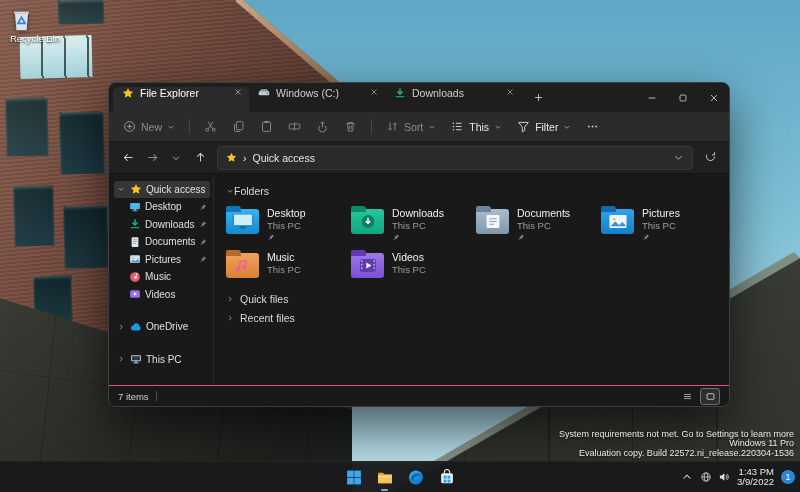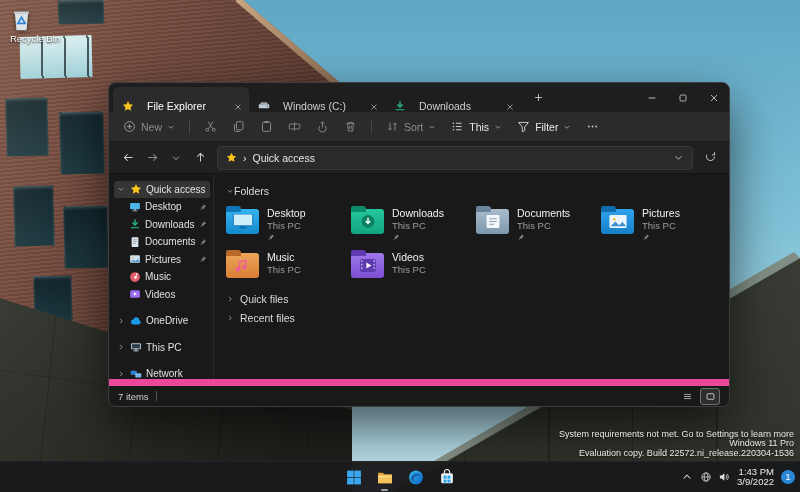--- a/index.html
+++ b/index.html
@@ -34,21 +34,21 @@
     clip-path:polygon(4px 260px,414px 22px,420px 28px,12px 263px);background:#7f8577;opacity:.85;}
   
   .desk-ic{position:absolute;left:8px;top:6px;width:54px;text-align:center;color:#fff;}
   .desk-ic svg{width:27px;height:27px;filter:drop-shadow(0 1px 2px rgba(0,0,0,.6));}
   .desk-label{font-size:9.5px;line-height:10px;text-shadow:0 1px 2px #000;margin-top:1px;}
   
   .window{position:absolute;left:108px;top:82px;width:620px;height:323px;border-radius:8px;
     background:#191919;border:1px solid #3e3e3e;box-shadow:0 20px 50px rgba(0,0,0,.6);
     display:flex;flex-direction:column;overflow:hidden;}
   .tabbar{height:29px;background:#1e1e1e;display:flex;align-items:flex-end;padding-left:4px;position:relative;flex:none;}
-  .tab{height:25px;width:121px;display:flex;align-items:flex-end;gap:13px;padding:0 6px 0 9px;
+  .tab{height:25px;width:121px;display:flex;align-items:flex-start;gap:6px;padding:0 6px 0 9px;
     border-radius:6px 6px 0 0;color:#cfcfcf;font-size:10.5px;cursor:default;margin-top:44px;}
   .tab.active{background:#2b2b2b;color:#ffffff;}
   .tab .ic svg{width:12px;height:12px;display:block;}
   .tab-label{flex:1;white-space:nowrap;overflow:hidden;}
   .tab-close{display:flex;}
   .tab-close svg{width:10px;height:10px;opacity:.85;}
   .newtab{width:22px;height:22px;margin-left:6px;display:flex;align-items:center;justify-content:center;align-self:center;}
   .newtab svg{width:11px;height:11px;}
   .caps{position:absolute;right:0;top:0;height:29px;display:flex;}
   .cap{width:31px;height:100%;display:flex;align-items:center;justify-content:center;}
@@ -70,21 +70,21 @@
     display:flex;align-items:center;gap:6px;padding:0 8px;color:#e6e6e6;font-size:10.5px;margin:0 3px;}
   .crumb .ic svg{width:11px;height:11px;display:block;}
   .crumb .spacer{flex:1;}
   .searchbox{width:190px;height:22px;background:#2a2a2a;border:1px solid #383838;border-radius:4px;
     display:flex;align-items:center;gap:6px;padding:0 8px;color:#9a9a9a;font-size:10.5px;}
   .searchbox .ic svg{width:11px;height:11px;display:block;}
   .body{flex:1;display:flex;min-height:0;background:#191919;}
   .sidebar{width:96px;flex:none;padding:7px 3px 0 5px;border-right:1px solid #2a2a2a;}
   .side-row{display:flex;align-items:center;gap:4px;height:16.5px;border-radius:3px;color:#e0e0e0;
     font-size:10px;padding:0 3px;margin-bottom:1px;}
-  .side-row.group{margin-top:10px;}
+  .side-row.group{margin-top:16px;}
   .side-row.selected{background:#353535;}
   .side-row.child{padding-left:15px;}
   .side-chev{width:9px;flex:none;display:flex;}
   .side-chev svg{width:8px;height:8px;}
   .side-ic{display:flex;flex:none;} .side-ic svg{width:12px;height:12px;}
   .side-label{flex:1;white-space:nowrap;overflow:hidden;}
   .side-pin{display:flex;} .side-pin svg{width:8px;height:8px;opacity:.8;}
   .main{flex:1;padding:9px 10px 0 12px;overflow:hidden;}
   .sect-head{display:flex;align-items:center;gap:0;color:#dadada;font-size:10.5px;height:15px;margin-bottom:8px;}
   .sect-head .ic{display:flex;} .sect-head .ic svg{width:8px;height:8px;}
@@ -100,21 +100,21 @@
   .f-pictures{background:linear-gradient(180deg,#2fa3ec,#1580c8);} .f-pictures::before{background:#0f6cab;}
   .f-music{background:linear-gradient(180deg,#eda55c,#d97f34);} .f-music::before{background:#b9662a;}
   .f-videos{background:linear-gradient(180deg,#9e79ea,#7b4fd4);} .f-videos::before{background:#6239b4;}
   .tile-text{display:flex;flex-direction:column;line-height:11.5px;padding-top:2px;}
   .tile-name{color:#f0f0f0;font-size:10.5px;}
   .tile-sub{color:#9c9c9c;font-size:9.5px;}
   .tile-pin{margin-top:2px;display:flex;} .tile-pin svg{width:8px;height:8px;opacity:.8;}
   .sect-row{display:flex;align-items:center;gap:6px;height:16px;color:#dadada;font-size:10.5px;margin-bottom:3px;}
   .sect-row .ic{display:flex;} .sect-row .ic svg{width:8px;height:8px;}
   .statusbar{height:20px;flex:none;display:flex;align-items:center;padding:0 9px;color:#cfcfcf;
-    font-size:9.5px;gap:7px;background:#191919;border-top:7px solid #ec4899;}
+    font-size:9.5px;gap:7px;background:#191919;border-top:1px solid #ec4899;}
   .status-divider{width:1px;height:10px;background:#505050;}
   .view-btns{margin-left:auto;display:flex;gap:3px;}
   .vbtn{width:18px;height:15px;display:flex;align-items:center;justify-content:center;border-radius:3px;
     border:1px solid transparent;}
   .vbtn.active{border-color:#707070;background:#2e2e2e;}
   .vbtn svg{width:11px;height:11px;}
   
   .taskbar{position:absolute;left:0;right:0;bottom:0;height:30px;background:rgba(25,26,28,.97);
     border-top:1px solid rgba(255,255,255,.04);}
   .task-center{position:absolute;left:50%;top:0;height:100%;transform:translateX(-50%);

